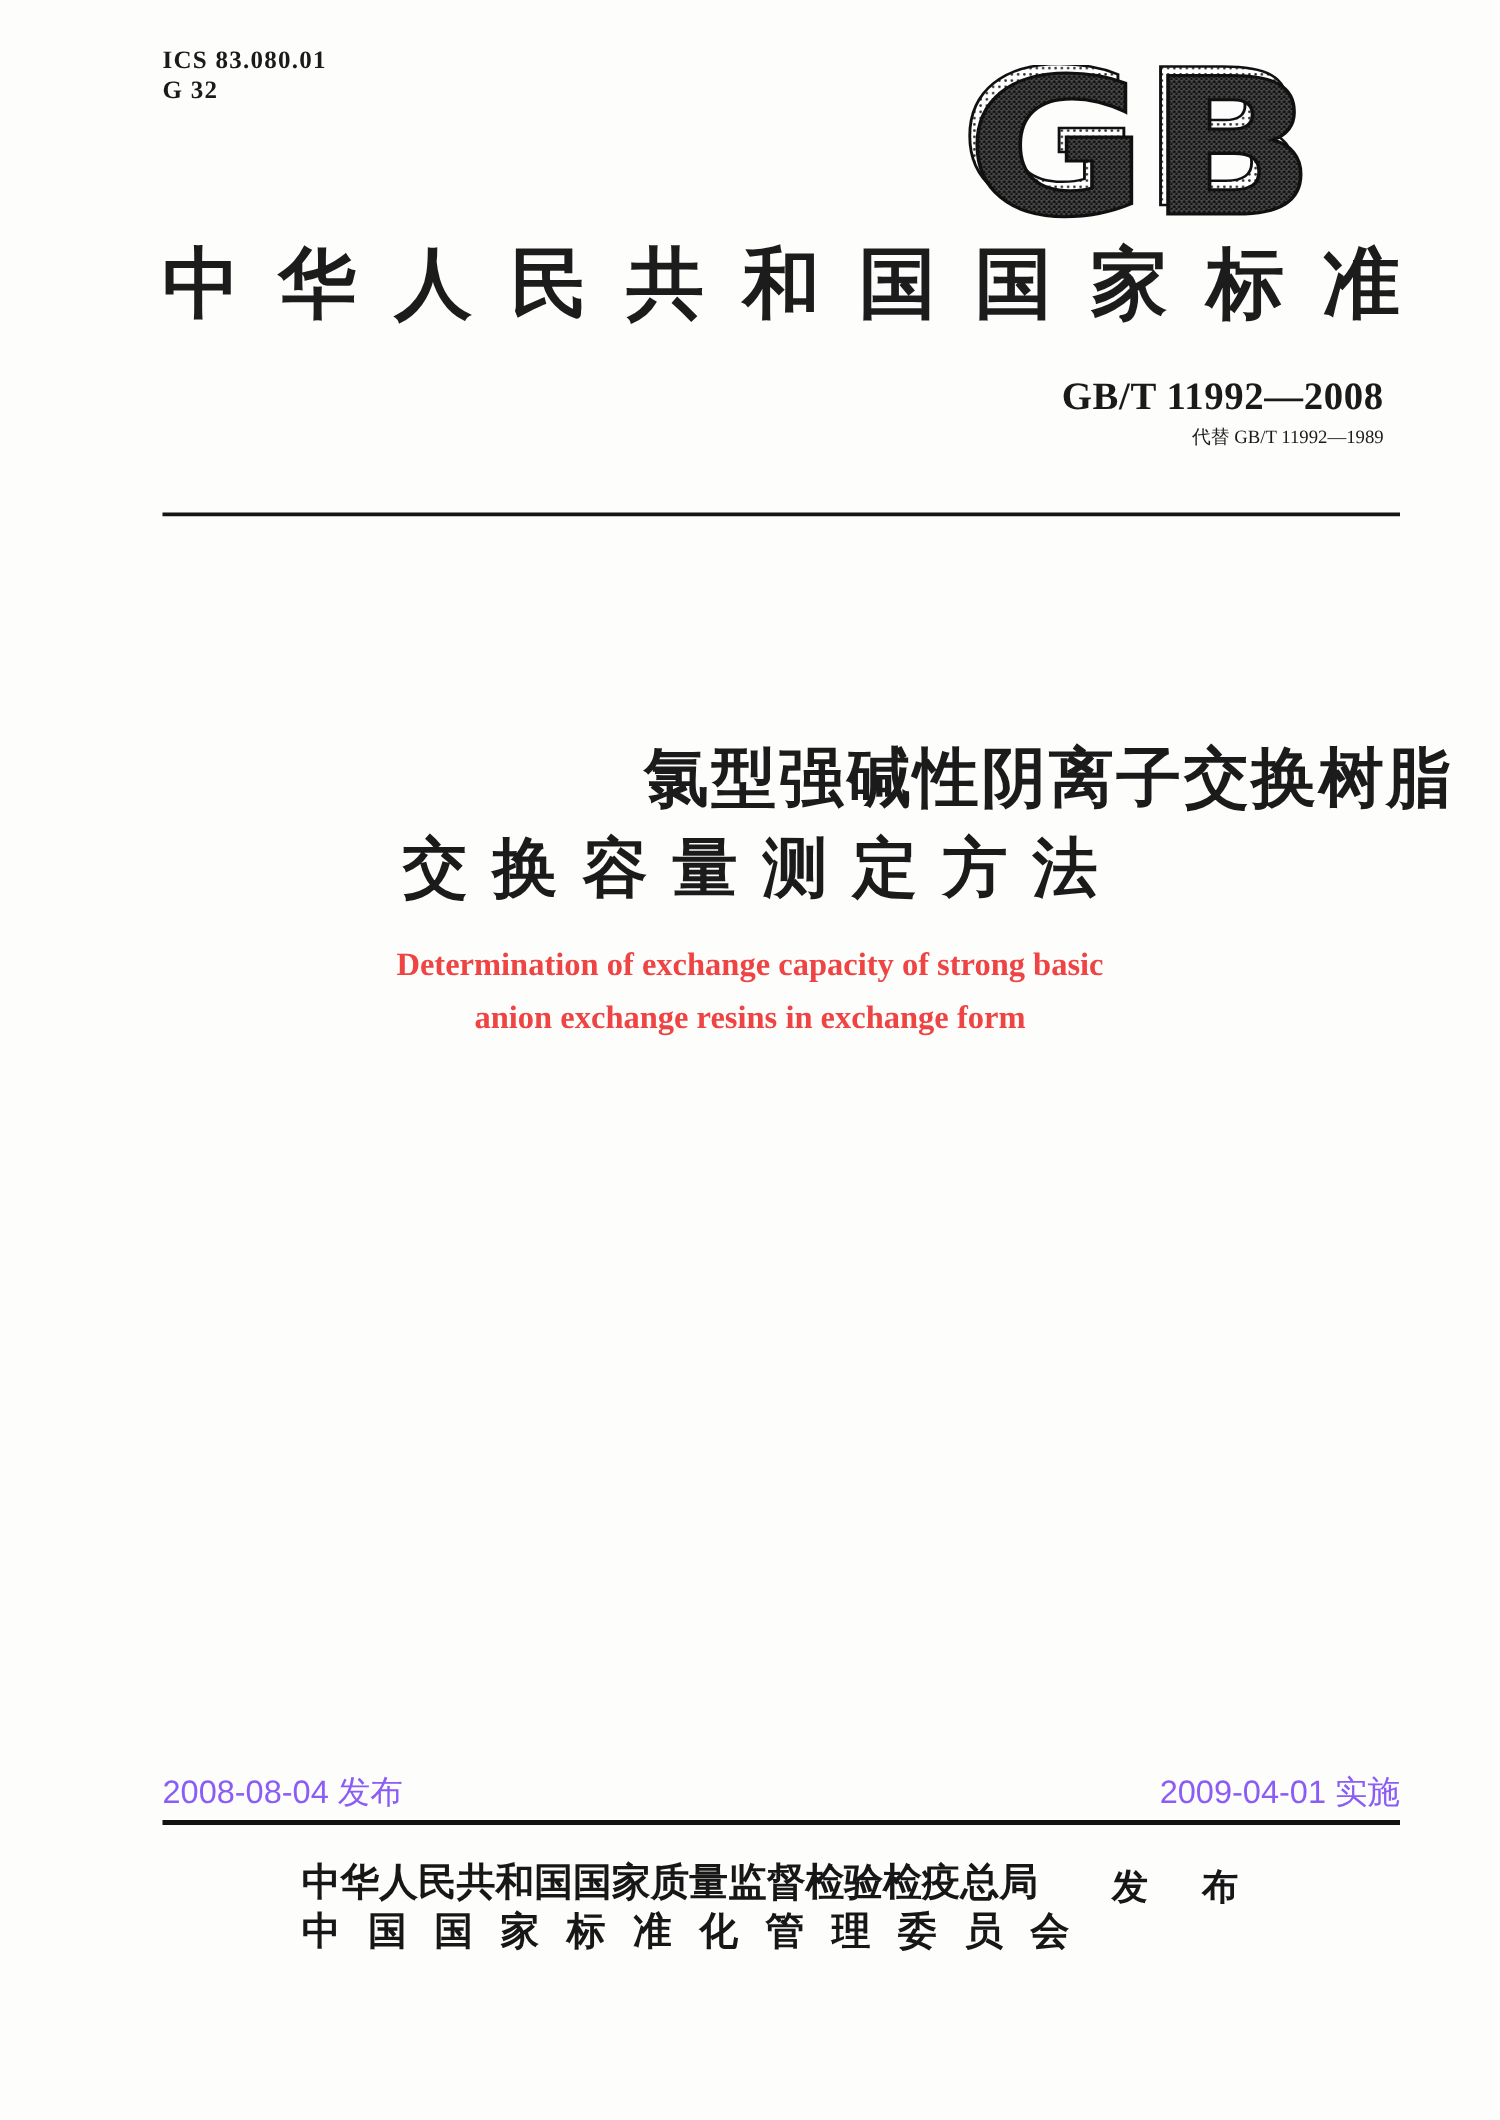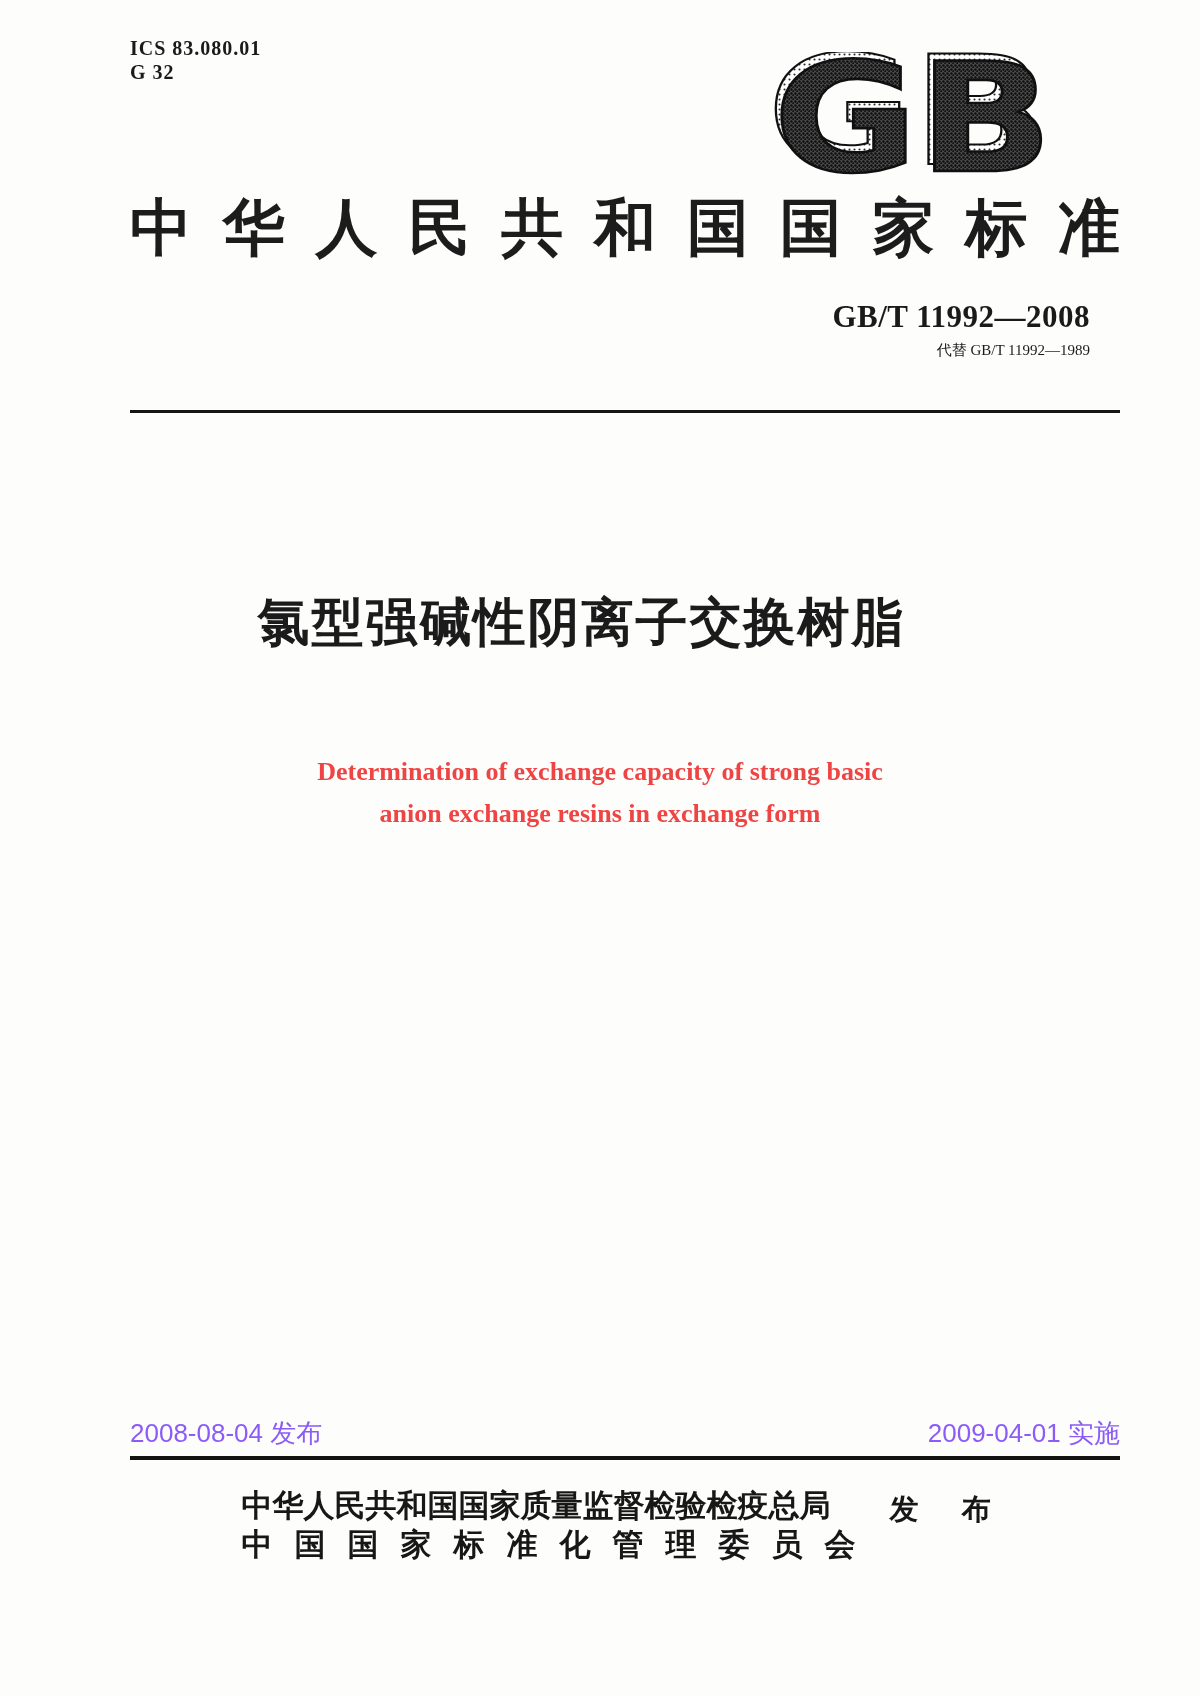--- a/index.html
+++ b/index.html
@@ -45,21 +45,21 @@
     justify-content: space-between;
     font-family: "Liberation Serif", serif;
     font-weight: 600;
     font-size: 62px;
     line-height: 76px;
     color: #1c1c1c;
   }
 
   .std-code-block {
     position: absolute;
-    right: 110px;
+    right: 93px;
     top: 299px;
     text-align: right;
     font-family: "Liberation Serif", serif;
   }
   .std-code {
     font-weight: 700;
     font-size: 31px;
     line-height: 36px;
     letter-spacing: 0.5px;
   }
@@ -78,21 +78,21 @@
     height: 3px;
     background: #151515;
   }
 
   
   .title-zh-1 {
     position: absolute;
     left: 0;
     top: 588px;
     width: 1163px;
-    text-align: center;
+    text-align: right;
     font-family: "Liberation Sans", sans-serif;
     font-weight: 700;
     font-size: 52px;
     letter-spacing: 2px;
     color: #1b1b1b;
   }
   .title-zh-2 {
     position: absolute;
     left: 0;
     top: 660px;
@@ -222,20 +222,21 @@
   </div>
 
   <div class="std-code-block">
     <div class="std-code">GB/T 11992—2008</div>
     <div class="std-replaces">代替 GB/T 11992—1989</div>
   </div>
 
   <div class="header-rule"></div>
 
   <div class="title-zh-1">氯型强碱性阴离子交换树脂</div>
+  <div class="title-zh-2">交换容量测定方法</div>
   <div class="title-en title-en-1">Determination of exchange capacity of strong basic</div>
   <div class="title-en title-en-2">anion exchange resins in exchange form</div>
 
   <div class="date-row">
     <span>2008-08-04 发布</span>
     <span>2009-04-01 实施</span>
   </div>
 
   <div class="footer-rule"></div>
 

